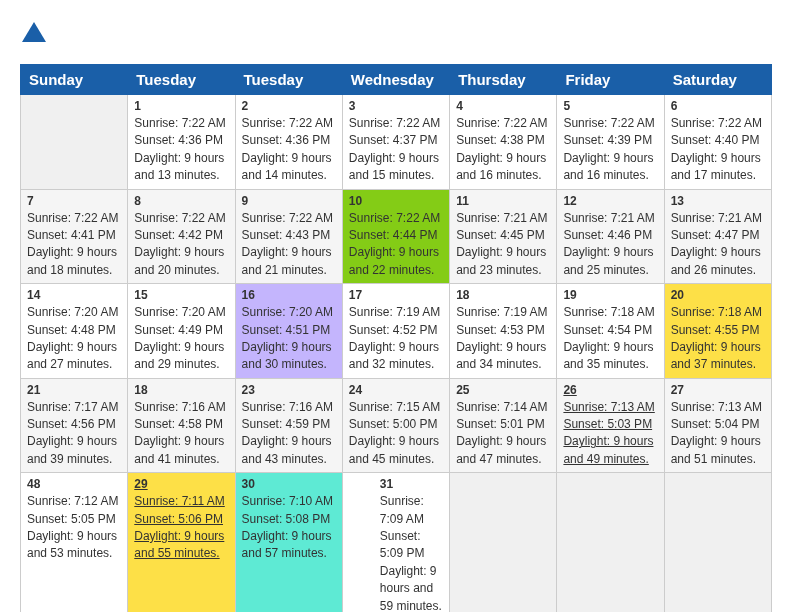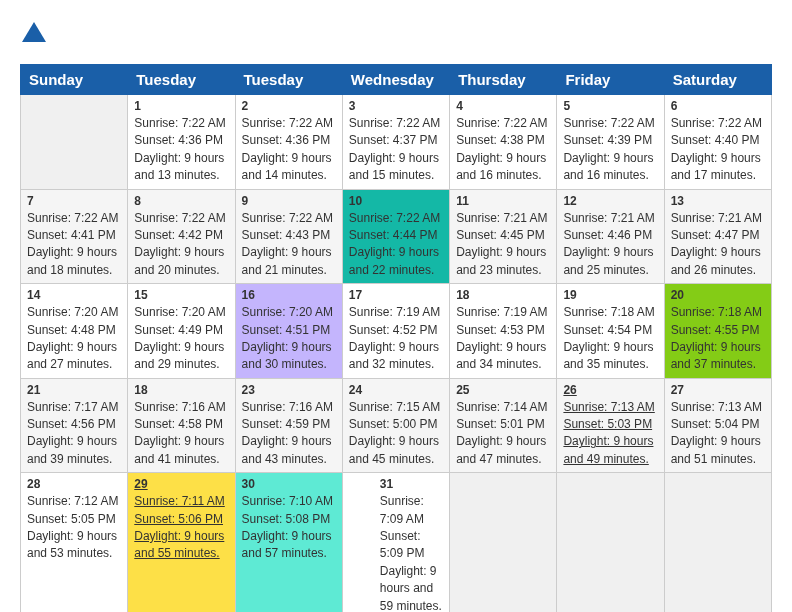--- a/index.html
+++ b/index.html
@@ -171,21 +171,21 @@
             <div class="day-info">Sunrise: 7:22 AM<br>Sunset: 4:41 PM<br>Daylight: 9 hours and 18 minutes.</div>
           </td>
           <td style="background: rgb(245, 245, 245);">
             <span class="day-number">8</span>
             <div class="day-info">Sunrise: 7:22 AM<br>Sunset: 4:42 PM<br>Daylight: 9 hours and 20 minutes.</div>
           </td>
           <td style="background: rgb(245, 245, 245);">
             <span class="day-number">9</span>
             <div class="day-info">Sunrise: 7:22 AM<br>Sunset: 4:43 PM<br>Daylight: 9 hours and 21 minutes.</div>
           </td>
-          <td style="background: #14b8a6;">
+          <td style="background: #84cc16;">
             <span class="day-number">10</span>
             <div class="day-info">Sunrise: 7:22 AM<br>Sunset: 4:44 PM<br>Daylight: 9 hours and 22 minutes.</div>
           </td>
           <td style="background: rgb(245, 245, 245);">
             <span class="day-number">11</span>
             <div class="day-info">Sunrise: 7:21 AM<br>Sunset: 4:45 PM<br>Daylight: 9 hours and 23 minutes.</div>
           </td>
           <td style="background: rgb(245, 245, 245); margin-left: 19px;">
             <span class="day-number">12</span>
             <div class="day-info">Sunrise: 7:21 AM<br>Sunset: 4:46 PM<br>Daylight: 9 hours and 25 minutes.</div>
@@ -213,21 +213,21 @@
             <div class="day-info">Sunrise: 7:19 AM<br>Sunset: 4:52 PM<br>Daylight: 9 hours and 32 minutes.</div>
           </td>
           <td style="background: rgb(255, 255, 255);">
             <span class="day-number">18</span>
             <div class="day-info">Sunrise: 7:19 AM<br>Sunset: 4:53 PM<br>Daylight: 9 hours and 34 minutes.</div>
           </td>
           <td style="background: rgb(255, 255, 255);">
             <span class="day-number">19</span>
             <div class="day-info">Sunrise: 7:18 AM<br>Sunset: 4:54 PM<br>Daylight: 9 hours and 35 minutes.</div>
           </td>
-          <td style="background: #84cc16;">
+          <td style="background: #fde047;">
             <span class="day-number">20</span>
             <div class="day-info">Sunrise: 7:18 AM<br>Sunset: 4:55 PM<br>Daylight: 9 hours and 37 minutes.</div>
           </td>
         </tr>
         <tr class="week-row">
           <td style="background: rgb(245, 245, 245);">
             <span class="day-number">21</span>
             <div class="day-info">Sunrise: 7:17 AM<br>Sunset: 4:56 PM<br>Daylight: 9 hours and 39 minutes.</div>
           </td>
           <td style="background: rgb(245, 245, 245);">
@@ -250,21 +250,21 @@
             <span class="day-number">26</span>
             <div class="day-info">Sunrise: 7:13 AM<br>Sunset: 5:03 PM<br>Daylight: 9 hours and 49 minutes.</div>
           </td>
           <td style="background: rgb(245, 245, 245);">
             <span class="day-number">27</span>
             <div class="day-info">Sunrise: 7:13 AM<br>Sunset: 5:04 PM<br>Daylight: 9 hours and 51 minutes.</div>
           </td>
         </tr>
         <tr class="week-row">
           <td style="background: rgb(255, 255, 255);">
-            <span class="day-number">28</span>
+            <span class="day-number">48</span>
             <div class="day-info">Sunrise: 7:12 AM<br>Sunset: 5:05 PM<br>Daylight: 9 hours and 53 minutes.</div>
           </td>
           <td style="background: #fde047; text-decoration: underline;">
             <span class="day-number">29</span>
             <div class="day-info">Sunrise: 7:11 AM<br>Sunset: 5:06 PM<br>Daylight: 9 hours and 55 minutes.</div>
           </td>
           <td style="background: #5eead4; margin-left: 22px;">
             <span class="day-number">30</span>
             <div class="day-info">Sunrise: 7:10 AM<br>Sunset: 5:08 PM<br>Daylight: 9 hours and 57 minutes.</div>
           </td>

